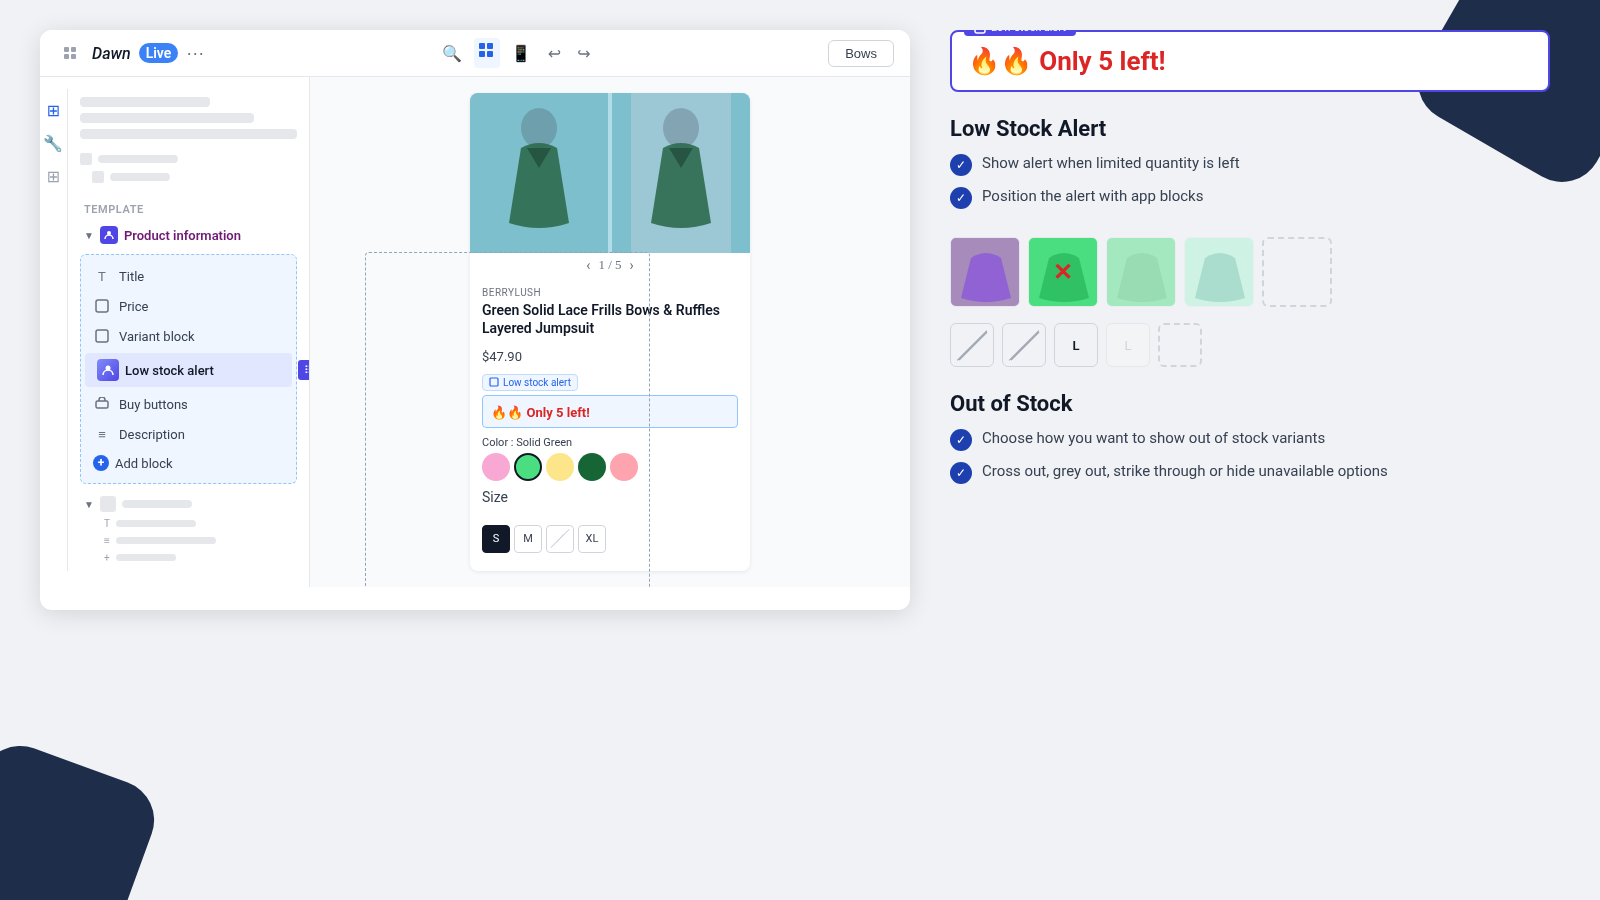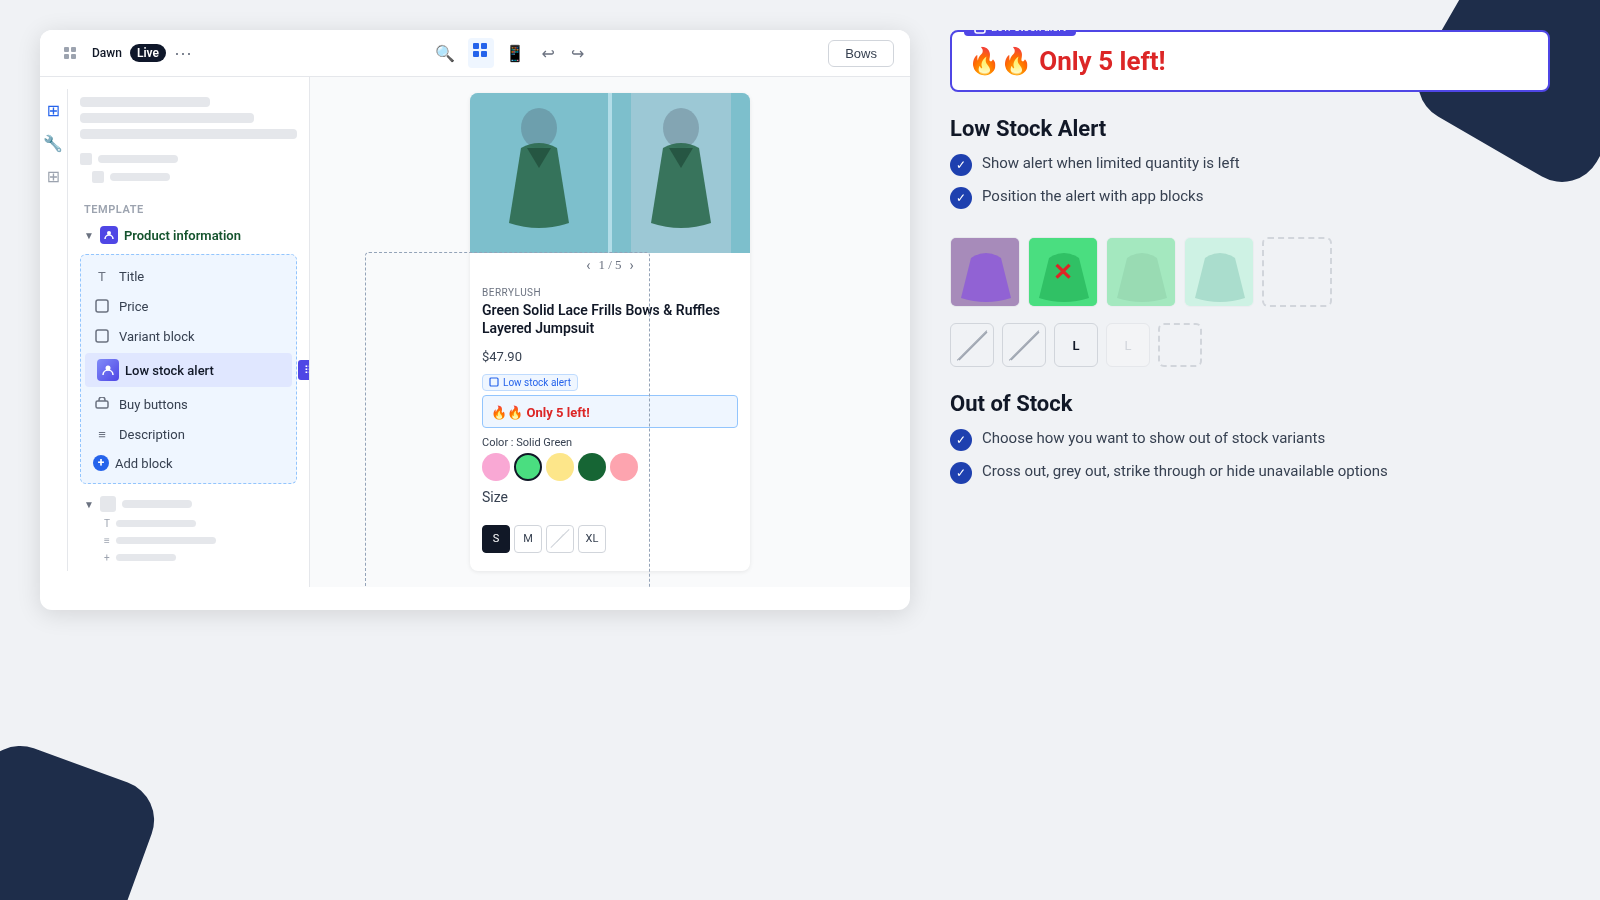--- a/index.html
+++ b/index.html
@@ -80,28 +80,29 @@
       align-items: center;
       justify-content: center;
       border-radius: 4px;
       cursor: pointer;
       color: #6b7280;
       font-size: 16px;
       border: none;
       background: transparent;
     }
     .theme-name {
-      font-size: 12px;
+      font-size: 16px;
       font-weight: 500;
       color: #111827;
+      font-style: italic;
     }
     .live-badge {
-      background: #0f172a;
+      background: #3b82f6;
       color: #fff;
-      font-size: 12px;
+      font-size: 14px;
       padding: 2px 7px;
       border-radius: 10px;
       font-weight: 600;
     }
     .more-btn {
       color: #6b7280;
       font-size: 18px;
       cursor: pointer;
       background: none;
       border: none;
@@ -182,21 +183,21 @@
       border-radius: 4px;
       display: flex;
       align-items: center;
       justify-content: center;
       color: white;
       font-size: 10px;
     }
     .product-info-label {
       font-size: 13px;
       font-weight: 600;
-      color: #14532d;
+      color: #701a75;
     }
 
     
     .blocks-container {
       margin: 4px 12px;
       border: 1.5px dashed #93c5fd;
       border-radius: 6px;
       padding: 6px 0;
       background: #eff6ff;
     }

